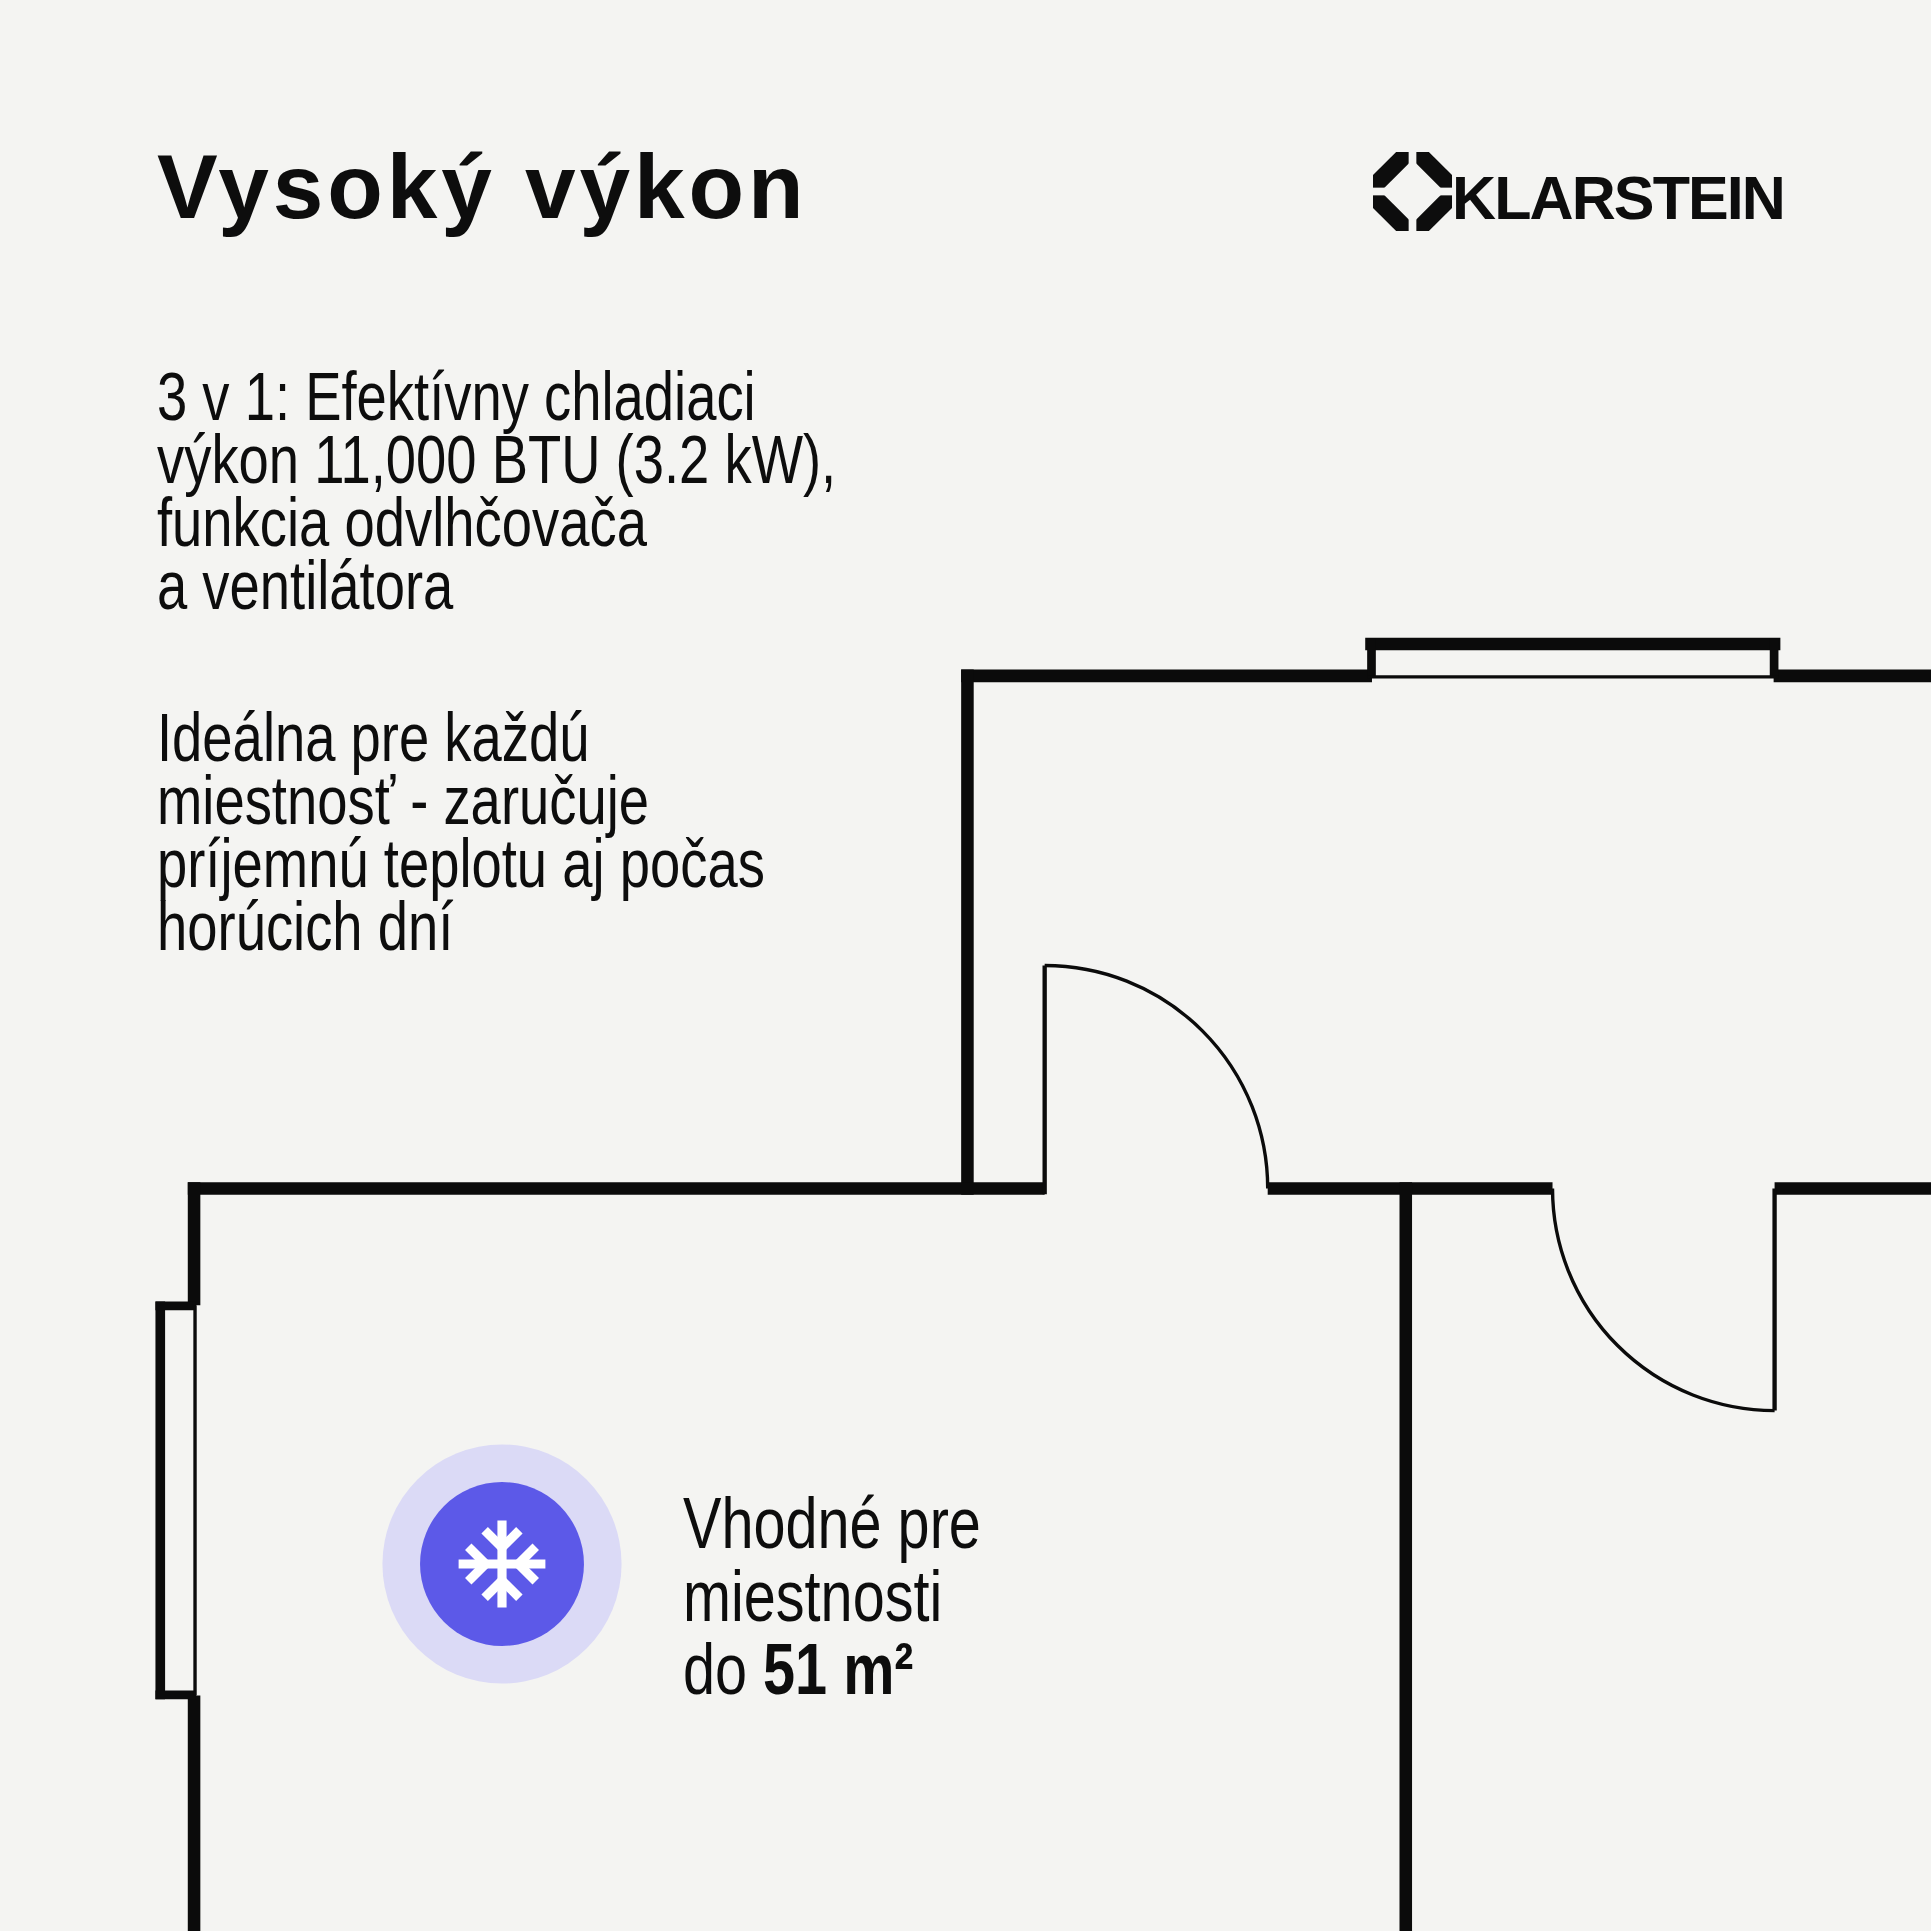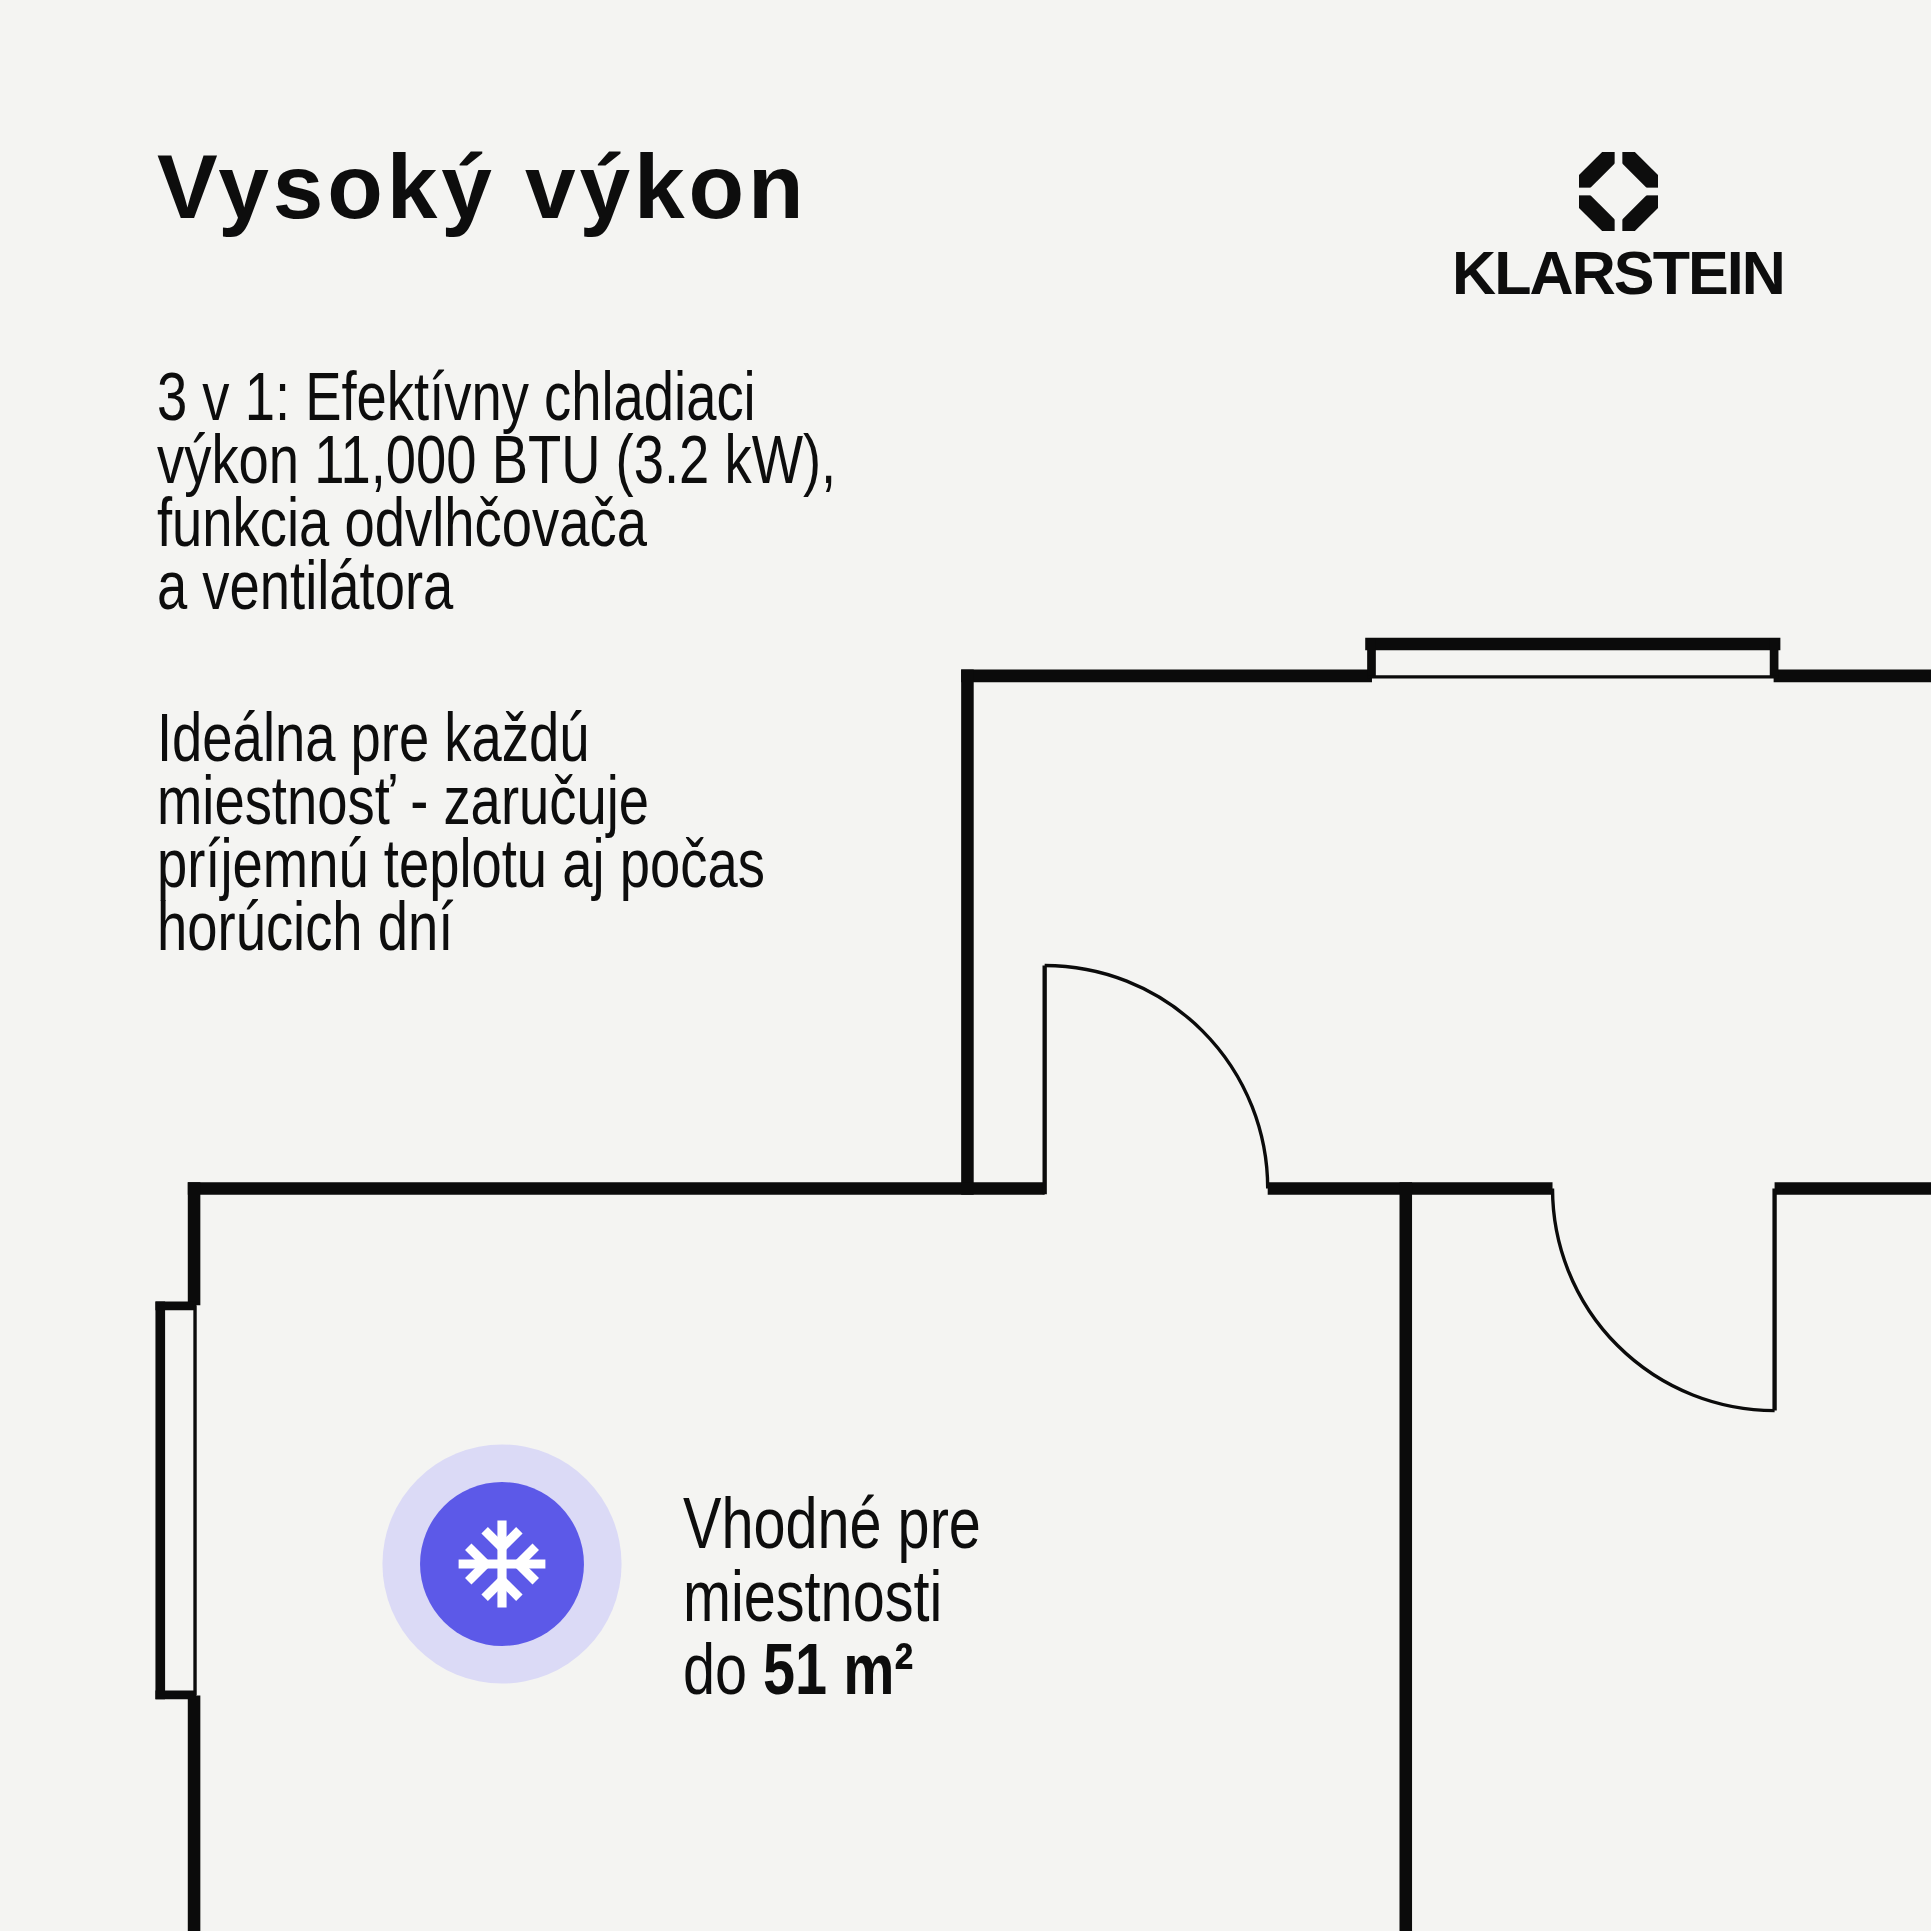--- a/index.html
+++ b/index.html
@@ -17,21 +17,21 @@
   .para{
     left:157px;
     font-size:68px;font-weight:400;line-height:63px;
     transform:scaleX(0.8);transform-origin:left top;
     white-space:nowrap;
   }
   .para-1{top:365px;}
   .para-2{top:706px;}
   .logo{
     right:147px;top:152px;
-    display:flex;flex-direction:column;align-items:center;
+    display:flex;flex-direction:row;align-items:center;
   }
   .logo-mark{width:79px;height:79px;margin-bottom:13.5px;}
   .logo-word{
     font-size:61px;font-weight:700;letter-spacing:-1.9px;line-height:56px;
     white-space:nowrap;
   }
   .floorplan{left:0;top:0;}
   .badge-caption{
     left:683px;top:1487px;
     font-size:72px;font-weight:400;line-height:73px;

